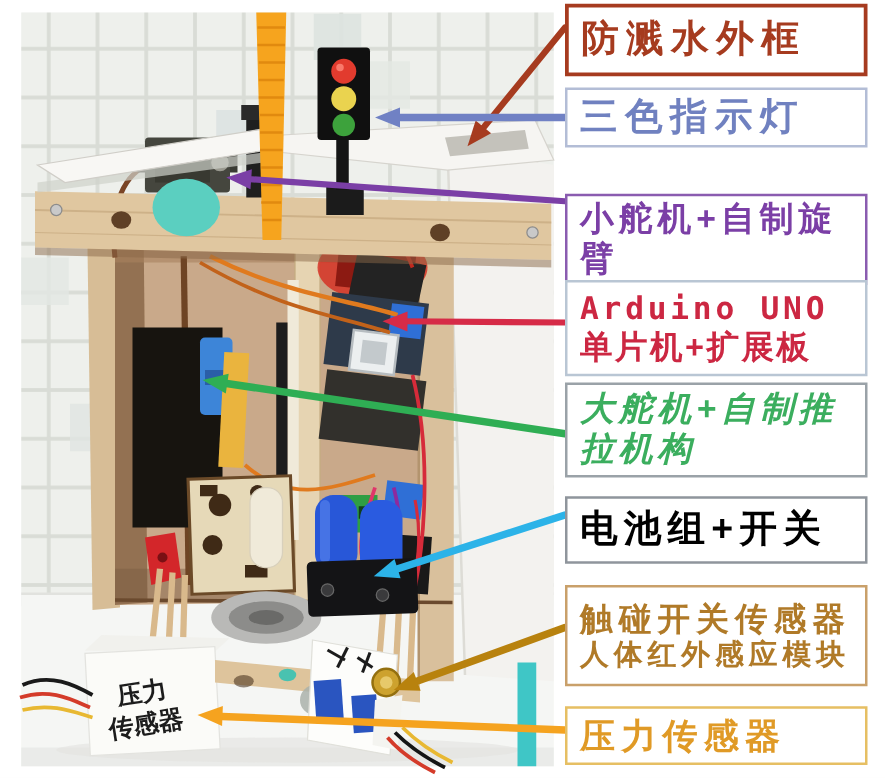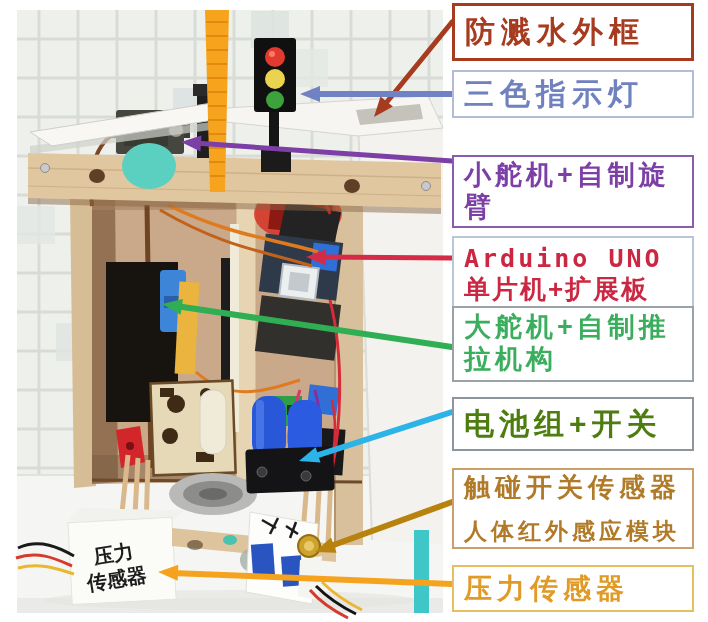--- a/index.html
+++ b/index.html
@@ -9,26 +9,26 @@
   svg.photo-svg{position:absolute;left:0;top:0;}
   .label-box{
     position:absolute;left:452px;width:242px;box-sizing:border-box;
     background:#ffffff;border:2px solid #0369a1;
     display:flex;flex-direction:column;justify-content:center;
     padding:2px 6px 2px 10px;font-weight:bold;line-height:1.18;white-space:nowrap;
   }
   .lb1{top:3px;height:58px;border-width:3px;font-size:30px;letter-spacing:6px;}
   .lb2{top:70px;height:48px;font-size:30px;letter-spacing:6px;}
   .lb3{top:135px;height:73px;font-size:27px;letter-spacing:4px;}
-  .lb4{top:236px;height:77px;}
+  .lb4{top:224px;height:77px;}
   .lb4 .l1{font-family:"DejaVu Sans Mono",monospace;font-size:25px;letter-spacing:3px;}
   .lb4 .l2{font-size:26px;letter-spacing:2px;}
   .lb5{top:306px;height:76px;font-size:27px;letter-spacing:4px;}
   .lb6{top:397px;height:54px;font-size:30px;letter-spacing:5px;}
-  .lb7{top:468px;height:81px;justify-content:space-between;}
+  .lb7{top:468px;height:81px;}
   .lb7 .l1{font-size:26px;letter-spacing:5px;}
   .lb7 .l2{font-size:23px;letter-spacing:4px;}
   .lb8{top:565px;height:47px;font-size:28px;letter-spacing:5px;}
   .hand{font-family:"Liberation Sans",sans-serif;font-weight:bold;}
 </style>
 </head>
 <body>
 
 <div class="stage">
 
@@ -282,25 +282,25 @@
   <span class="l1">三色指示灯</span>
 </div>
 <div class="label-box lb3" style="border-color: rgb(138, 92, 176); color: rgb(123, 63, 166); margin-top: 20px;">
   <span class="l1">小舵机+自制旋</span>
   <span class="l2">臂</span>
 </div>
 <div class="label-box lb4" style="border-color: rgb(185, 198, 212); color: rgb(204, 39, 66);">
   <span class="l1">Arduino UNO</span>
   <span class="l2">单片机+扩展板</span>
 </div>
-<div class="label-box lb5" style="border-color: rgb(154, 162, 168); color: rgb(59, 174, 94);">
+<div class="label-box lb5" style="border-color: rgb(154, 162, 168); color: rgb(59, 174, 94); font-style: italic;">
   <span class="l1">大舵机+自制推</span>
   <span class="l2">拉机构</span>
 </div>
-<div class="label-box lb6" style="border-color: rgb(143, 149, 156); color: #4d7c0f;">
+<div class="label-box lb6" style="border-color: rgb(143, 149, 156); color: #000000;">
   <span class="l1">电池组+开关</span>
 </div>
 <div class="label-box lb7" style="border-color: rgb(201, 160, 106); color: rgb(176, 122, 40);">
   <span class="l1">触碰开关传感器</span>
   <span class="l2">人体红外感应模块</span>
 </div>
 <div class="label-box lb8" style="border-color: rgb(230, 191, 99); color: rgb(224, 154, 38);">
   <span class="l1">压力传感器</span>
 </div>
 

